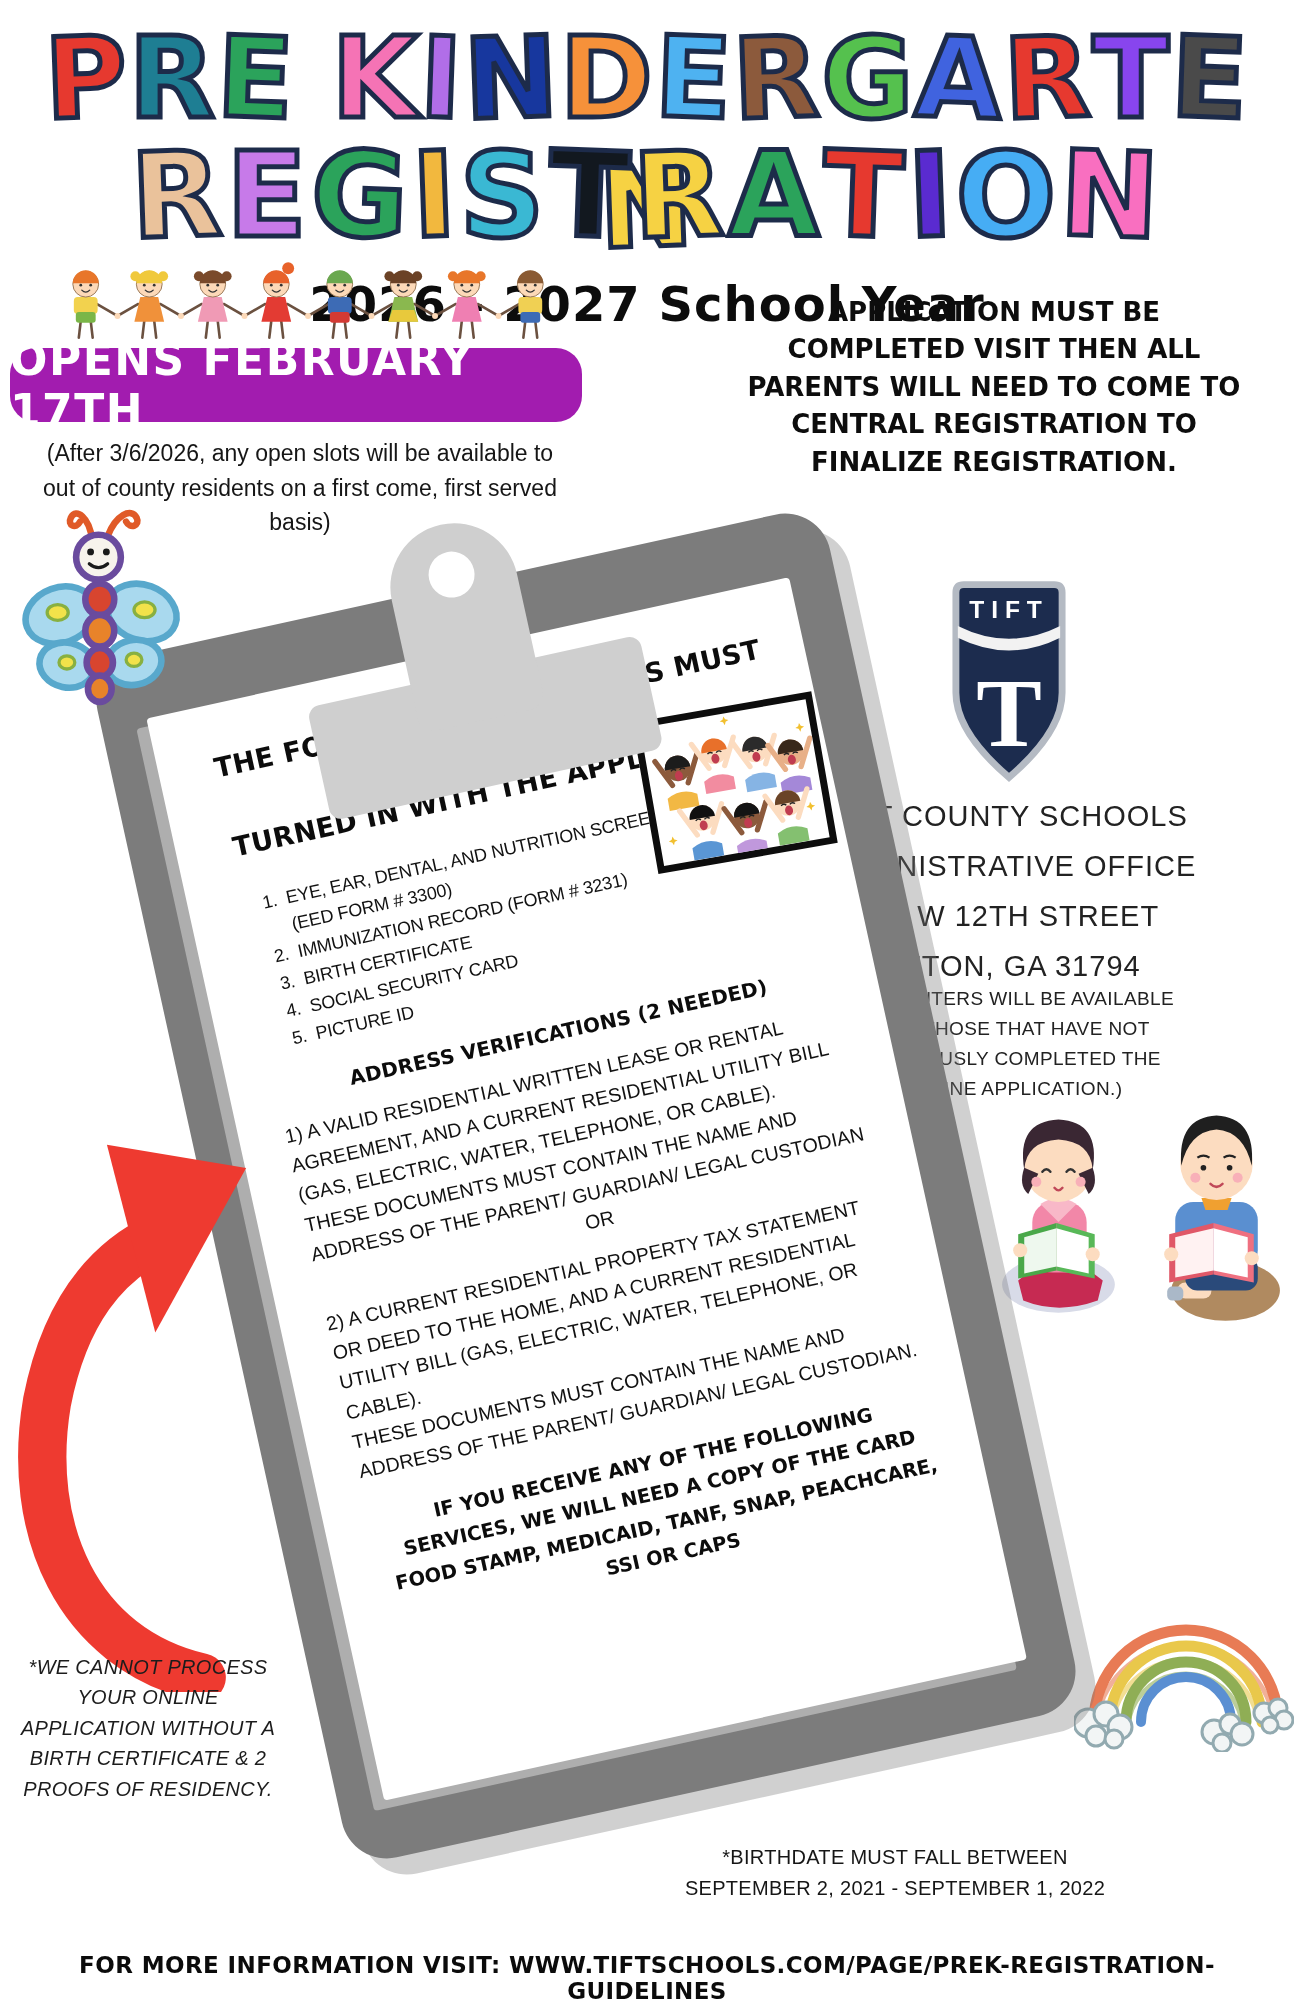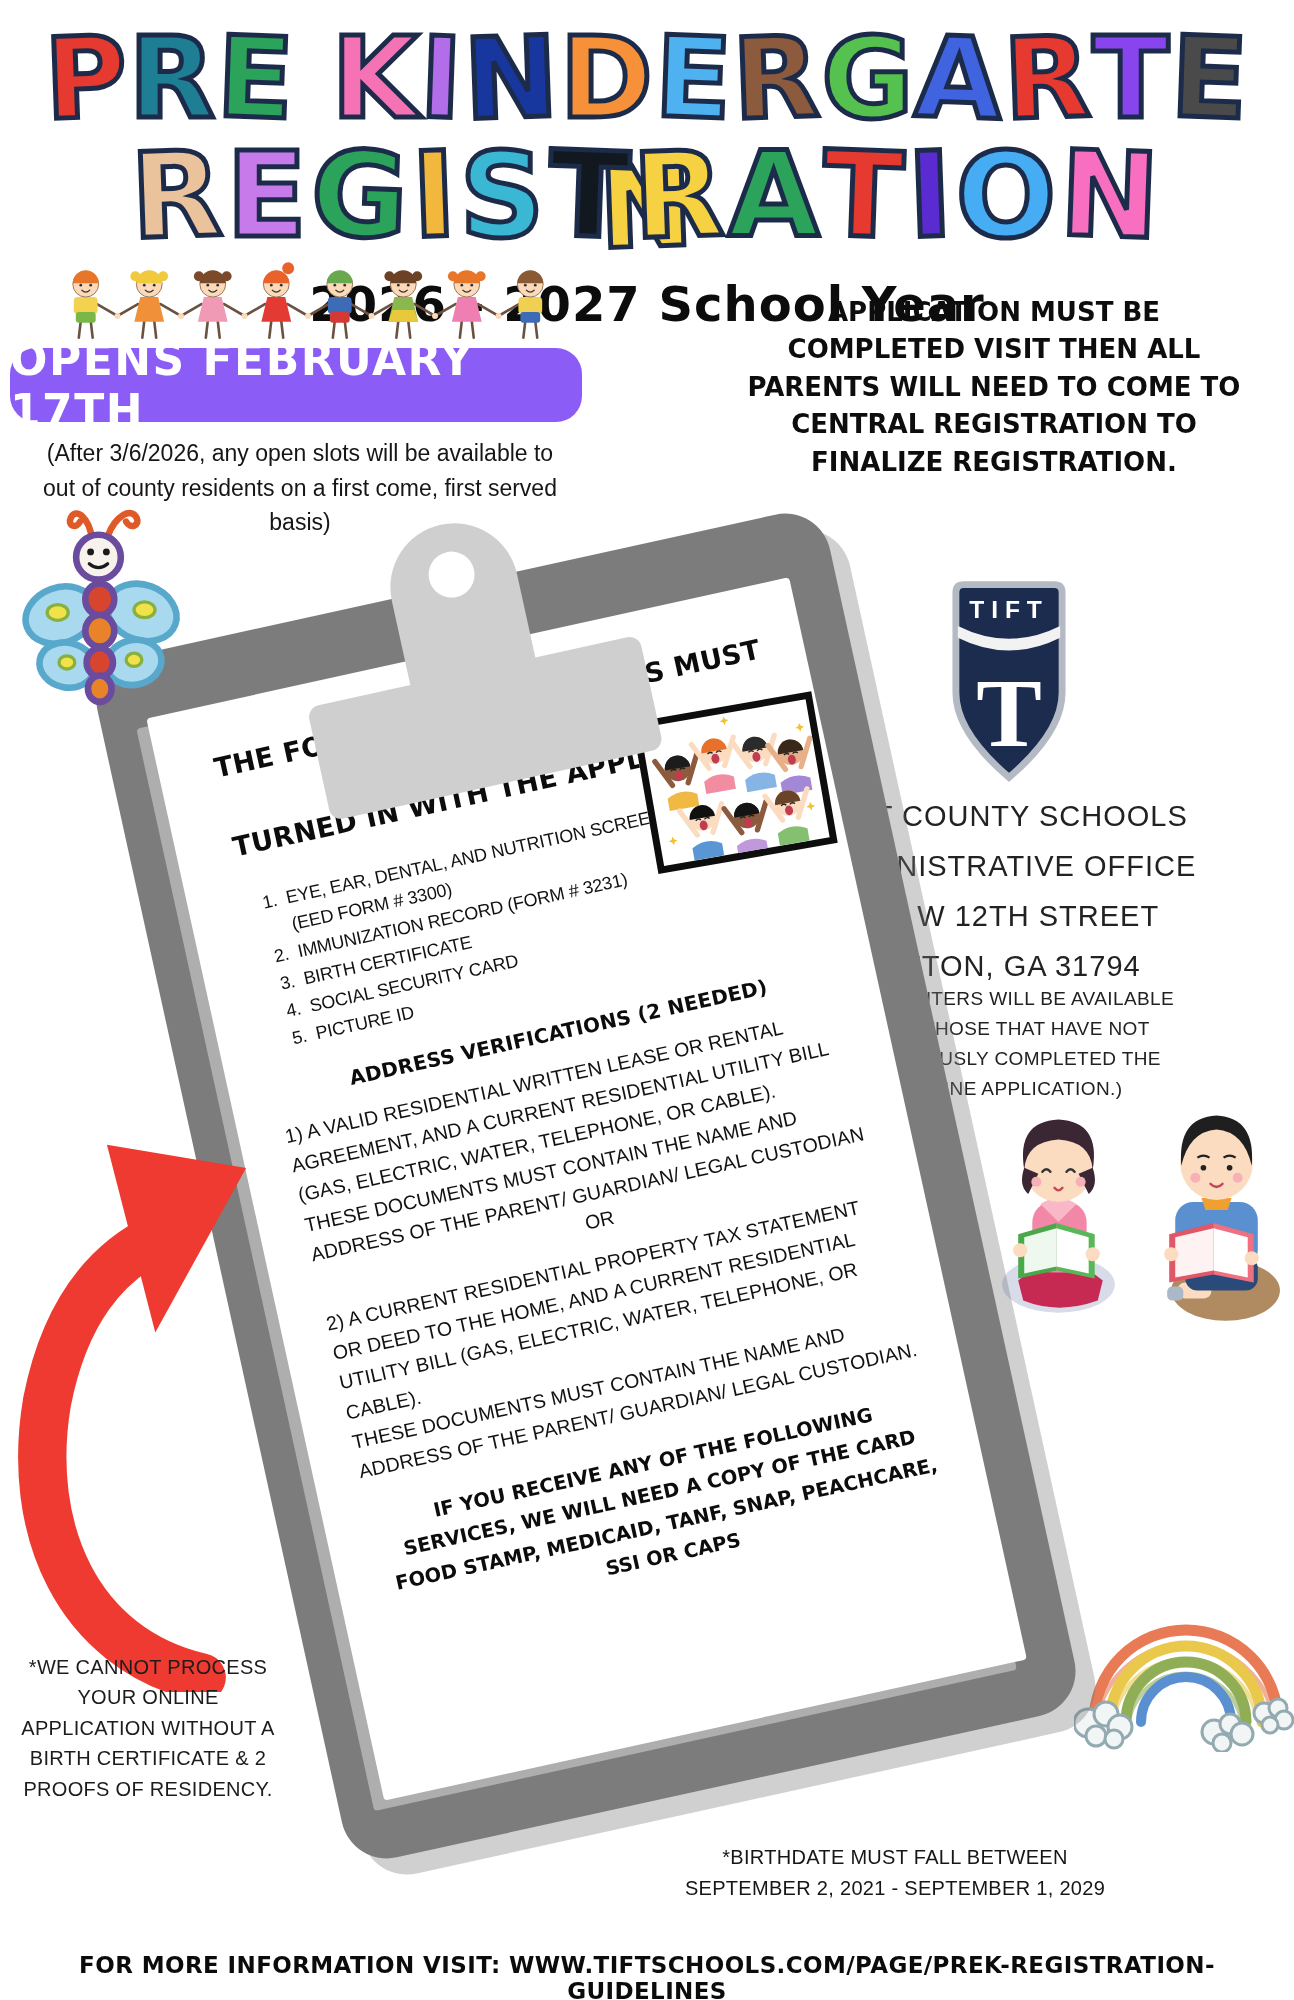--- a/index.html
+++ b/index.html
@@ -14,42 +14,42 @@
   .title .lt:nth-child(3n){transform:rotate(2deg);}
   .title .lt:nth-child(3n+1){transform:rotate(-2deg);}
   .title .sp{display:inline-block;width:36px;}
   .t1{top:14px;font-size:112px;letter-spacing:2px;}
   .t2{top:128px;font-size:118px;letter-spacing:4px;}
   .schoolyear{top:276px;left:0;right:0;text-align:center;font-size:48px;font-weight:800;
               color:#0c0c0c;font-family:"DejaVu Sans", sans-serif;letter-spacing:1px;}
 
   
   .kidsrow{left:52px;top:258px;width:516px;height:90px;z-index:1;}
-  .banner{left:10px;top:348px;width:572px;height:74px;background:#8b5cf6;border-radius:26px;
+  .banner{left:10px;top:348px;width:572px;height:74px;background:#a21caf;border-radius:26px;
           display:flex;align-items:center;justify-content:center;z-index:2;}
   .banner span{color:#ffffff;font-size:44px;font-weight:800;letter-spacing:1.5px;
                font-family:"DejaVu Sans", sans-serif;}
   .afternote{left:30px;top:436px;width:540px;text-align:center;font-size:23px;line-height:1.5;color:#161616;}
   .appnote{left:745px;top:294px;width:498px;text-align:center;font-size:26px;font-weight:800;
            line-height:1.44;color:#0d0d0d;font-family:"DejaVu Sans", sans-serif;}
 
   
   .logo{left:950px;top:576px;width:118px;height:210px;}
   .office{left:788px;top:792px;width:440px;text-align:center;}
   .office-line{font-size:29px;line-height:1.72;letter-spacing:1px;color:#222;}
   .computers{left:850px;top:984px;width:326px;text-align:center;font-size:19px;line-height:1.58;
              letter-spacing:.4px;color:#222;}
   .readkids{left:988px;top:1078px;width:302px;height:262px;}
   .rainbow{left:1074px;top:1512px;width:220px;height:240px;z-index:1;}
 
   
   .butterfly{left:20px;top:494px;width:178px;height:250px;z-index:4;}
   .arrow{left:8px;top:1112px;width:252px;height:580px;z-index:4;}
   .warning{left:14px;top:1652px;width:268px;text-align:center;font-size:20px;line-height:1.52;
-           letter-spacing:.3px;color:#1c1c1c;z-index:4;}
+           letter-spacing:.3px;color:#1c1c1c;z-index:4;font-style:italic;}
   .agenotes{left:500px;top:1842px;width:790px;text-align:center;z-index:4;}
   .age-line{font-size:20px;line-height:1.55;letter-spacing:.3px;color:#161616;}
   .footer{left:0;right:0;top:1952px;text-align:center;font-size:23px;font-weight:800;
           letter-spacing:.4px;color:#0b0b0b;font-family:"DejaVu Sans", sans-serif;z-index:4;}
 
   
   .clipboard{left:211px;top:571px;width:750px;height:1230px;transform:rotate(-12.4deg);z-index:2;}
   .cb-frame{position:absolute;inset:0;background:#7c7c7c;border-radius:46px;
             box-shadow:16px 20px 0 rgba(120,120,120,.35);}
   .cb-paper{position:absolute;left:46px;right:46px;top:64px;bottom:58px;background:#ffffff;
@@ -407,15 +407,15 @@
     <div class="clip-tongue">
       <div class="clip-hole"></div>
     </div>
     <div class="clip-base"></div>
   </div>
 </div>
 
 <div class="abs warning">*WE CANNOT PROCESS YOUR ONLINE APPLICATION WITHOUT A BIRTH CERTIFICATE &amp; 2 PROOFS OF RESIDENCY.</div>
 <div class="abs agenotes">
     <div class="age-line">*BIRTHDATE MUST FALL BETWEEN</div>
-    <div class="age-line">SEPTEMBER 2, 2021 - SEPTEMBER 1, 2029</div>
+    <div class="age-line">SEPTEMBER 2, 2021 - SEPTEMBER 1, 2022</div>
   </div>
 <div class="abs footer">FOR MORE INFORMATION VISIT: WWW.TIFTSCHOOLS.COM/PAGE/PREK-REGISTRATION-GUIDELINES</div>
 
 </body></html>

